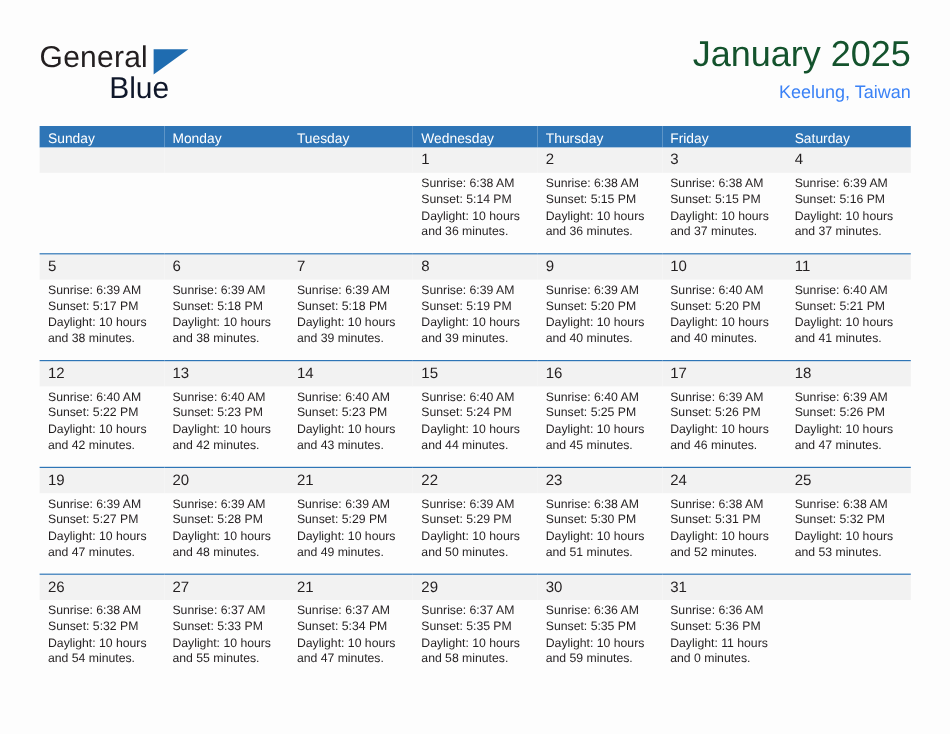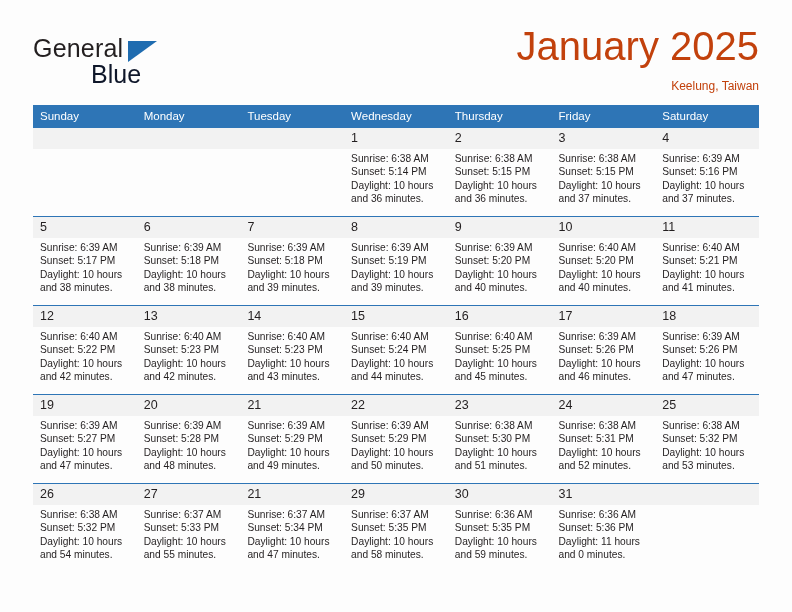--- a/index.html
+++ b/index.html
@@ -62,50 +62,50 @@
     color: #0f172a;
     line-height: 28px;
   }
   .title-block {
     position: absolute;
     right: 0;
     top: 0;
     text-align: right;
   }
   .cal-title {
-    font-size: 40px;
-    color: #c2410c;
+    font-size: 30px;
+    color: #14532d;
     line-height: 36px;
     white-space: nowrap;
     margin-left: 28px;
   }
   .cal-subtitle {
-    font-size: 12px;
-    color: #c2410c;
+    font-size: 15px;
+    color: #3b82f6;
     line-height: 22px;
-    margin-top: 11px;
+    margin-top: 3px;
     white-space: nowrap;
   }
 
   
   .calendar {
     position: absolute;
     left: 33px;
     top: 105px;
     width: 726px;
     border-collapse: collapse;
     table-layout: fixed;
   }
   .calendar th {
     background: #2e75b6;
     color: #ffffff;
     font-size: 11.5px;
     font-weight: normal;
     text-align: left;
-    padding: 5px 0 5px 7px;
+    padding: 5px 0 0 7px;
     height: 11px;
     line-height: 13px;
   }
   .calendar td {
     vertical-align: top;
     padding: 0;
     height: 88px;
     border-top: 1px solid #2e75b6;
   }
   .calendar tr.week-row:first-of-type td {

